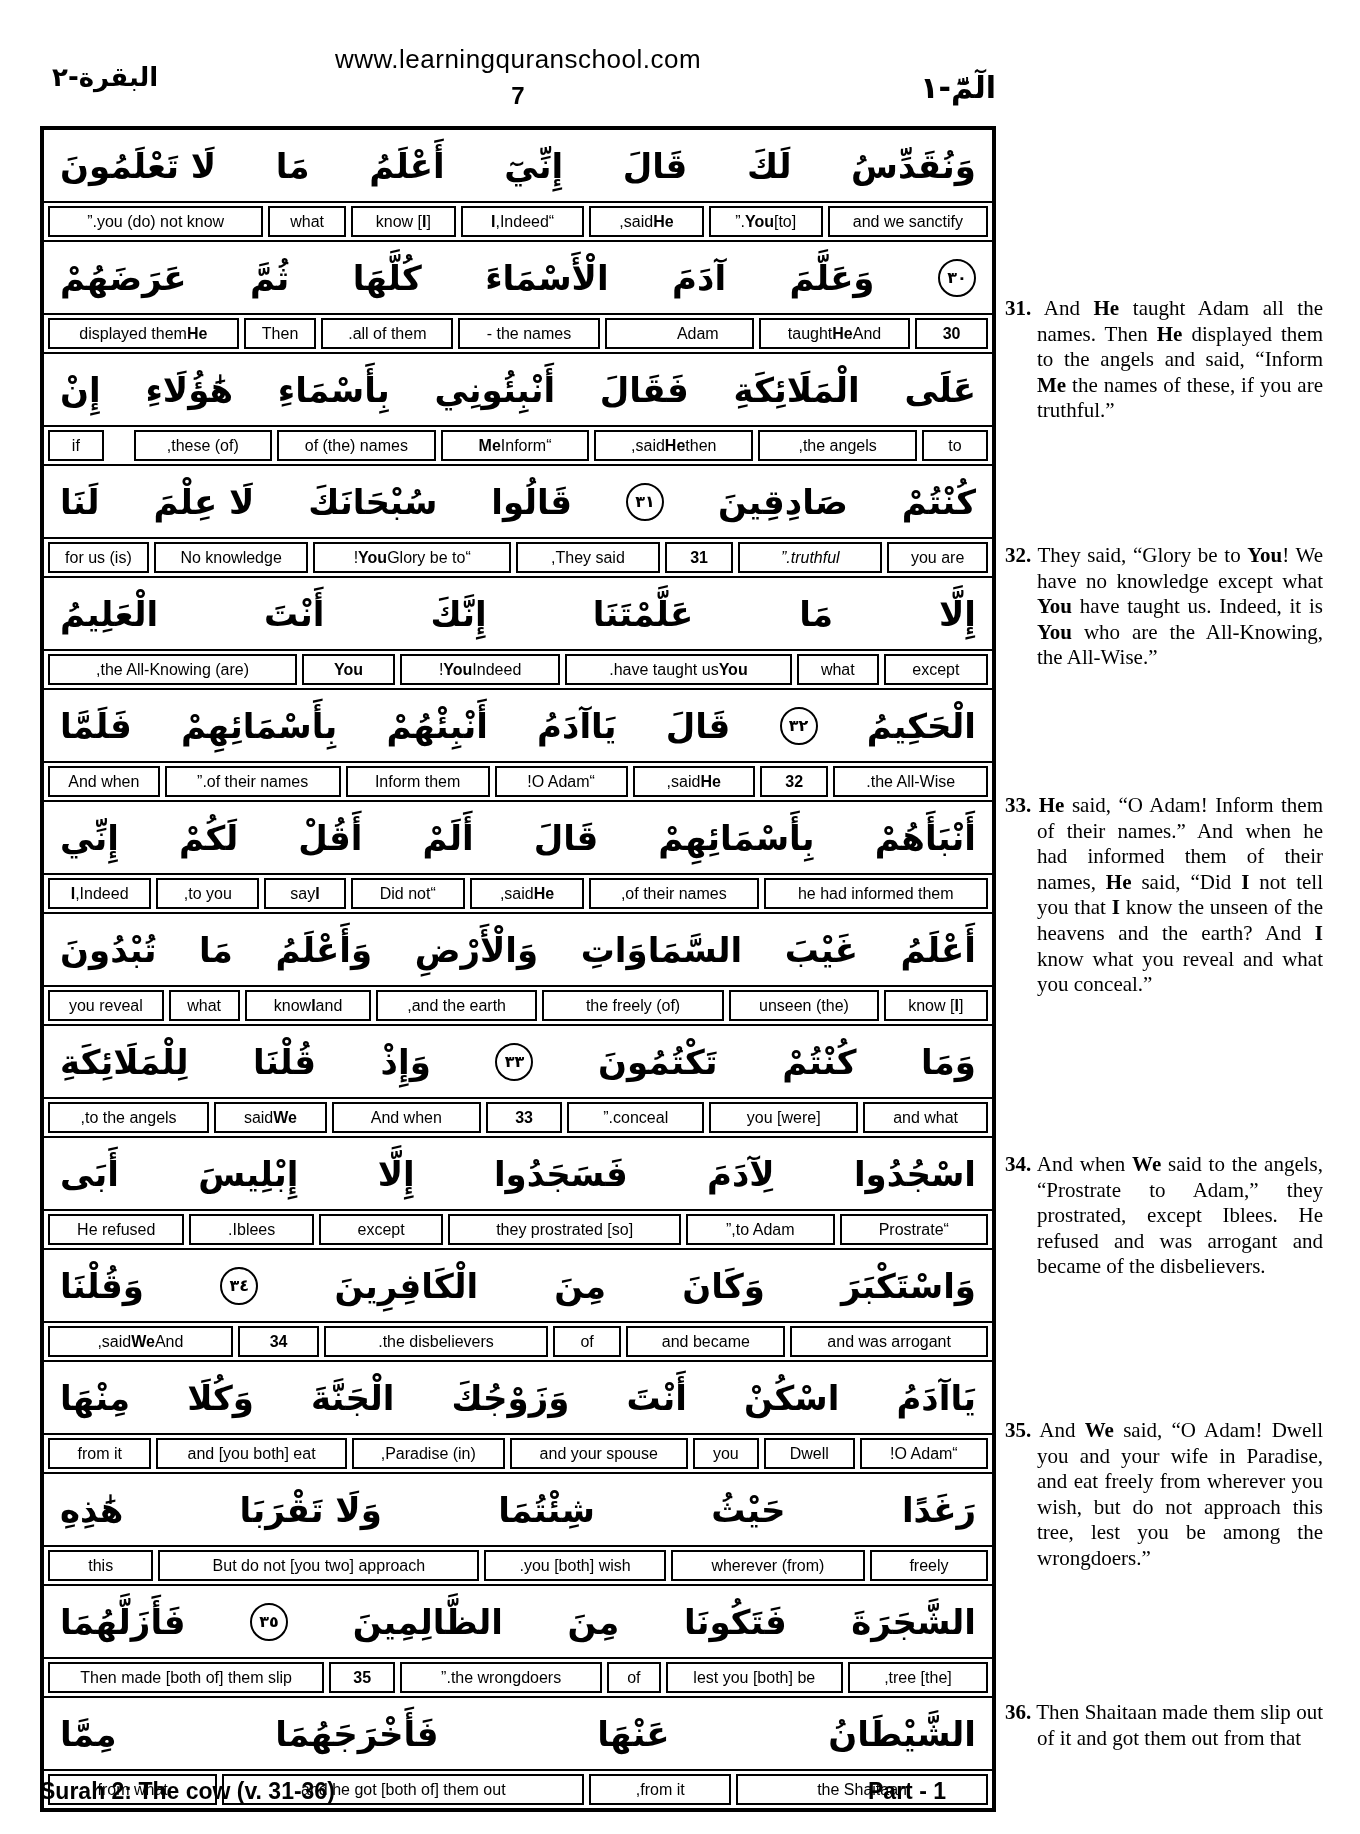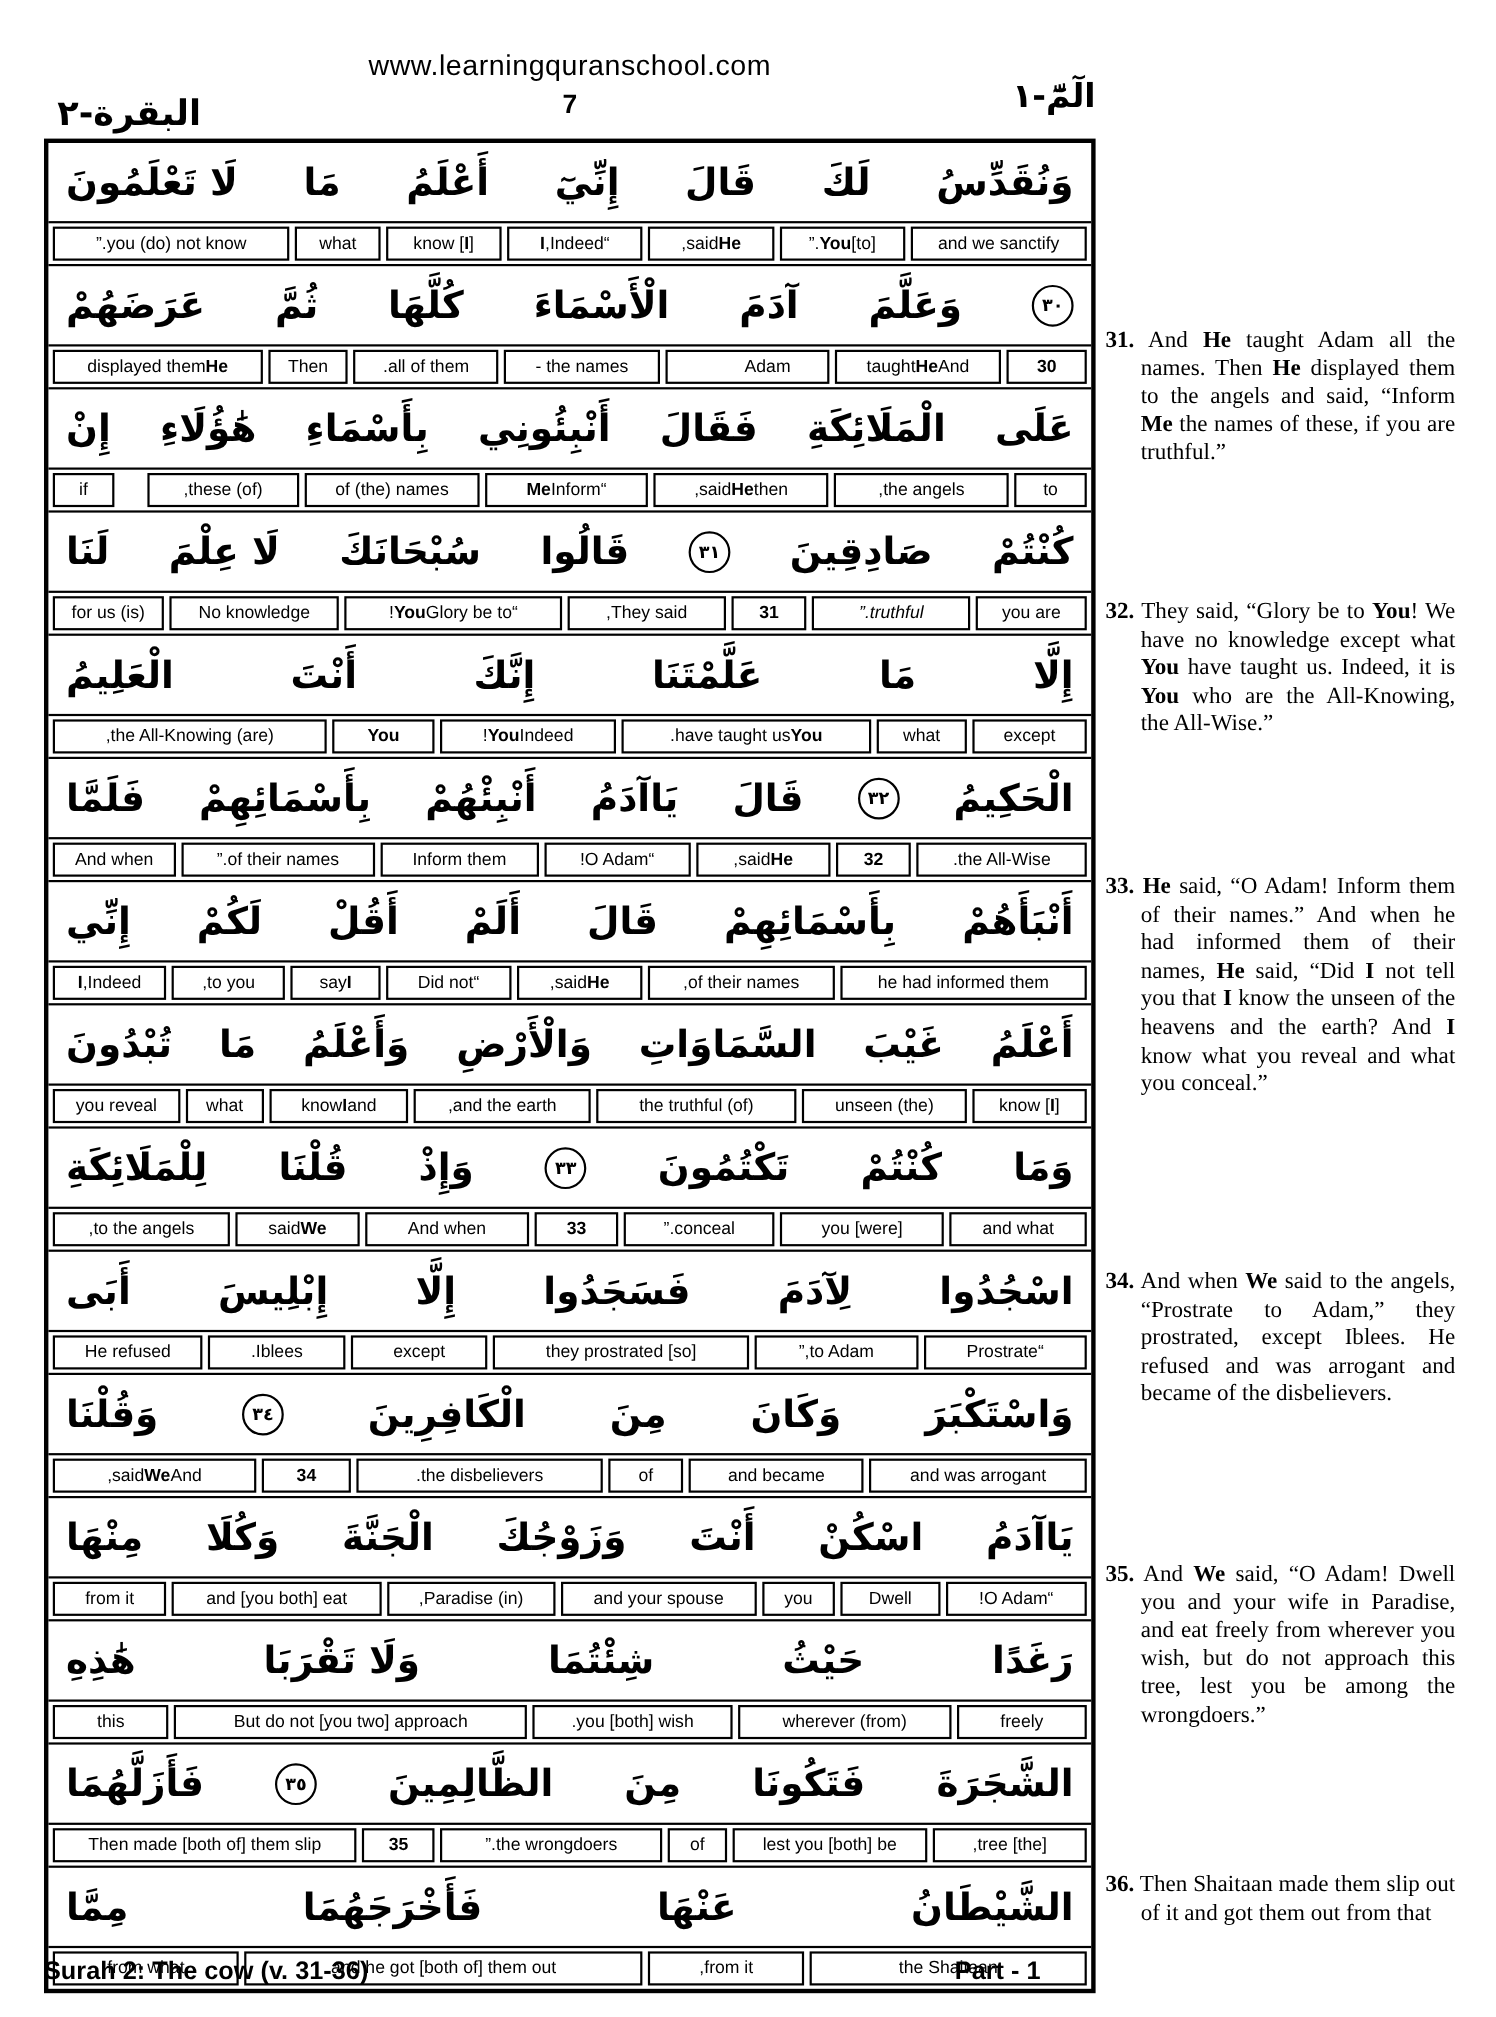--- a/index.html
+++ b/index.html
@@ -2,21 +2,21 @@
 <html lang="en"><head>
 <meta charset="utf-8">
 <style>
   html,body{margin:0;padding:0;background:#fff;}
   #page{position:relative;width:1360px;height:1834px;background:#ffffff;color:#000;
         font-family:"Liberation Sans",sans-serif;overflow:hidden;}
 
   
   .site-line{position:absolute;top:44px;left:40px;width:956px;text-align:center;
              font-size:26px;letter-spacing:.5px;}
-  .hdr-left{position:absolute;top:84px;left:52px;font-size:32px;font-weight:bold;
+  .hdr-left{position:absolute;top:62px;left:52px;font-size:26px;font-weight:bold;
             font-family:"DejaVu Sans",sans-serif;direction:rtl;}
   .hdr-right{position:absolute;top:70px;left:790px;width:206px;text-align:right;
              font-size:30px;font-weight:bold;font-family:"DejaVu Sans",sans-serif;direction:rtl;}
   .hdr-page{position:absolute;top:82px;left:40px;width:956px;text-align:center;
             font-size:24px;font-weight:bold;}
 
   
   .grid{position:absolute;top:126px;left:40px;width:956px;border:4px solid #000;
         background:#fff;box-sizing:border-box;}
   .pair{border-bottom:2.5px solid #000;}
@@ -210,21 +210,21 @@
           <span class="ar-word">غَيْبَ</span>
           <span class="ar-word">السَّمَاوَاتِ</span>
           <span class="ar-word">وَالْأَرْضِ</span>
           <span class="ar-word">وَأَعْلَمُ</span>
           <span class="ar-word">مَا</span>
           <span class="ar-word">تُبْدُونَ</span>
         </div>
         <div class="en-line">
           <div class="en-cell" style="flex-grow: 9;">[<b>I</b>] know</div>
           <div class="en-cell" style="flex-grow: 13;">(the) unseen</div>
-          <div class="en-cell" style="flex-grow: 16;">(of) the truthful</div>
+          <div class="en-cell" style="flex-grow: 16;">(of) the freely</div>
           <div class="en-cell" style="flex-grow: 14;">and the earth,</div>
           <div class="en-cell" style="flex-grow: 11;">and <b>I</b> know</div>
           <div class="en-cell" style="flex-grow: 6;">what</div>
           <div class="en-cell" style="flex-grow: 10;">you reveal</div>
         </div>
       </div>
       <div class="pair">
         <div class="ar-line">
           <span class="ar-word">وَمَا</span>
           <span class="ar-word">كُنْتُمْ</span>

